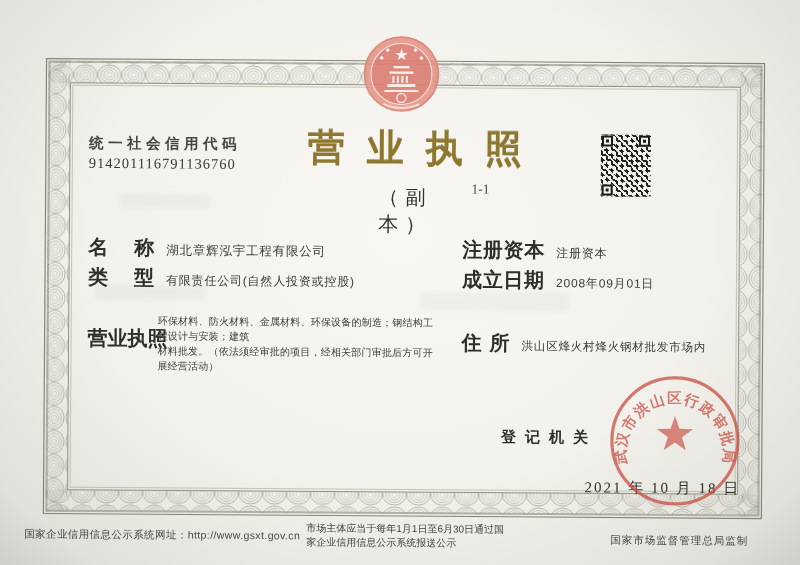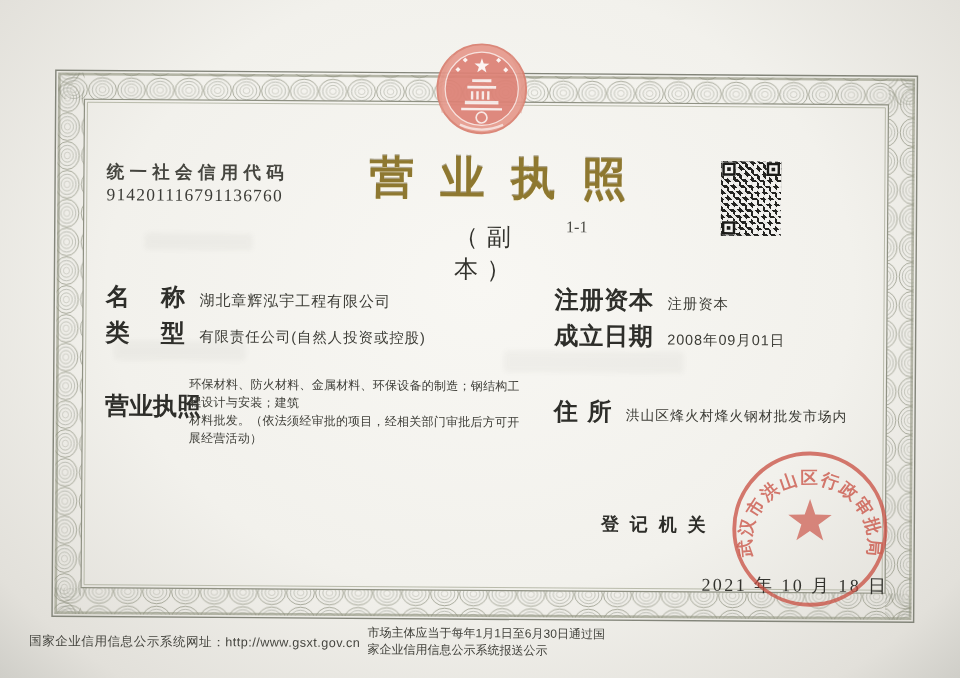--- a/index.html
+++ b/index.html
@@ -151,18 +151,19 @@
     <text font-size="14.5" fill="#c94e41" opacity=".85" font-weight="bold" font-family="DejaVu Sans, sans-serif">
       <textPath href="#sealTextPath" startOffset="2" textLength="176" lengthAdjust="spacing">武汉市洪山区行政审批局</textPath>
     </text>
   </svg>
 
   <div class="abs footer-left">国家企业信用信息公示系统网址：http://www.gsxt.gov.cn</div>
   <div class="abs footer-center">
     <div>市场主体应当于每年1月1日至6月30日通过国</div>
     <div>家企业信用信息公示系统报送公示</div>
   </div>
+  <div class="abs footer-right">国家市场监督管理总局监制</div>
 
   <div class="bleed" style="left:95px;top:286px;width:110px;height:16px"></div>
   <div class="bleed" style="left:420px;top:292px;width:150px;height:18px"></div>
   <div class="bleed" style="left:120px;top:196px;width:90px;height:14px"></div>
 
 </div>
 
 </body></html>

